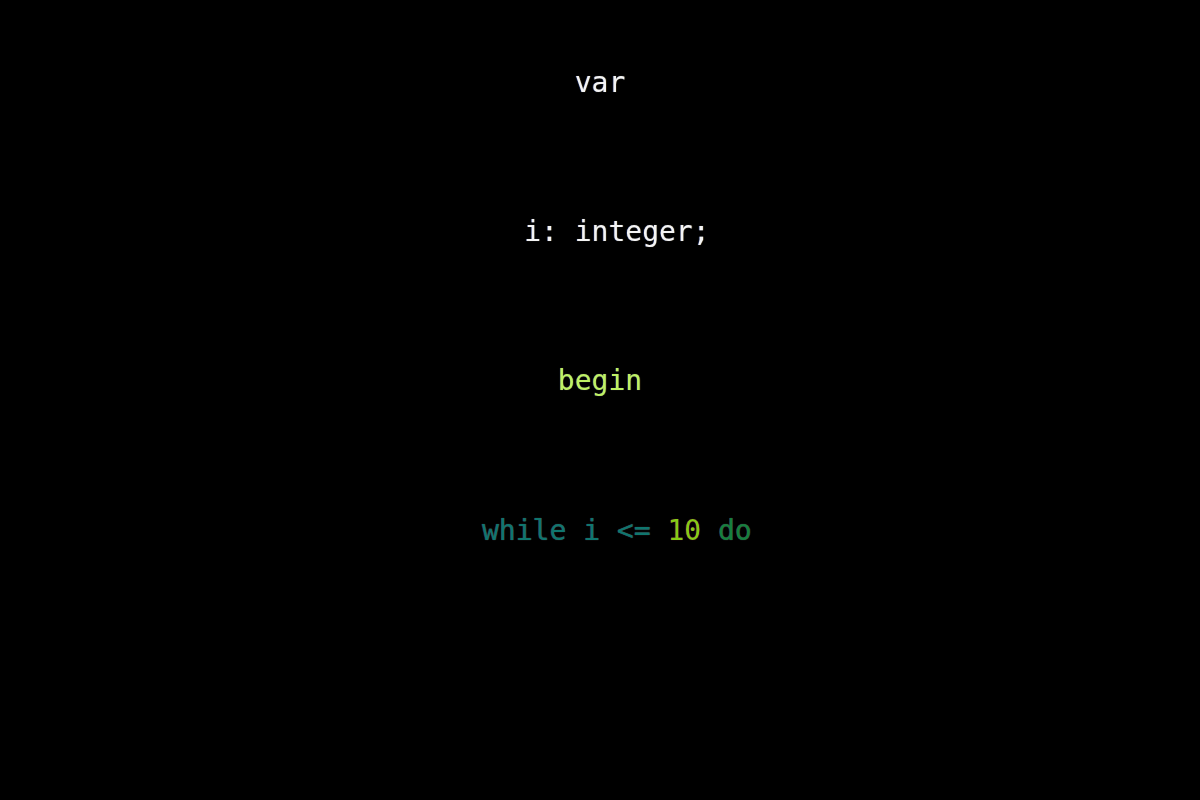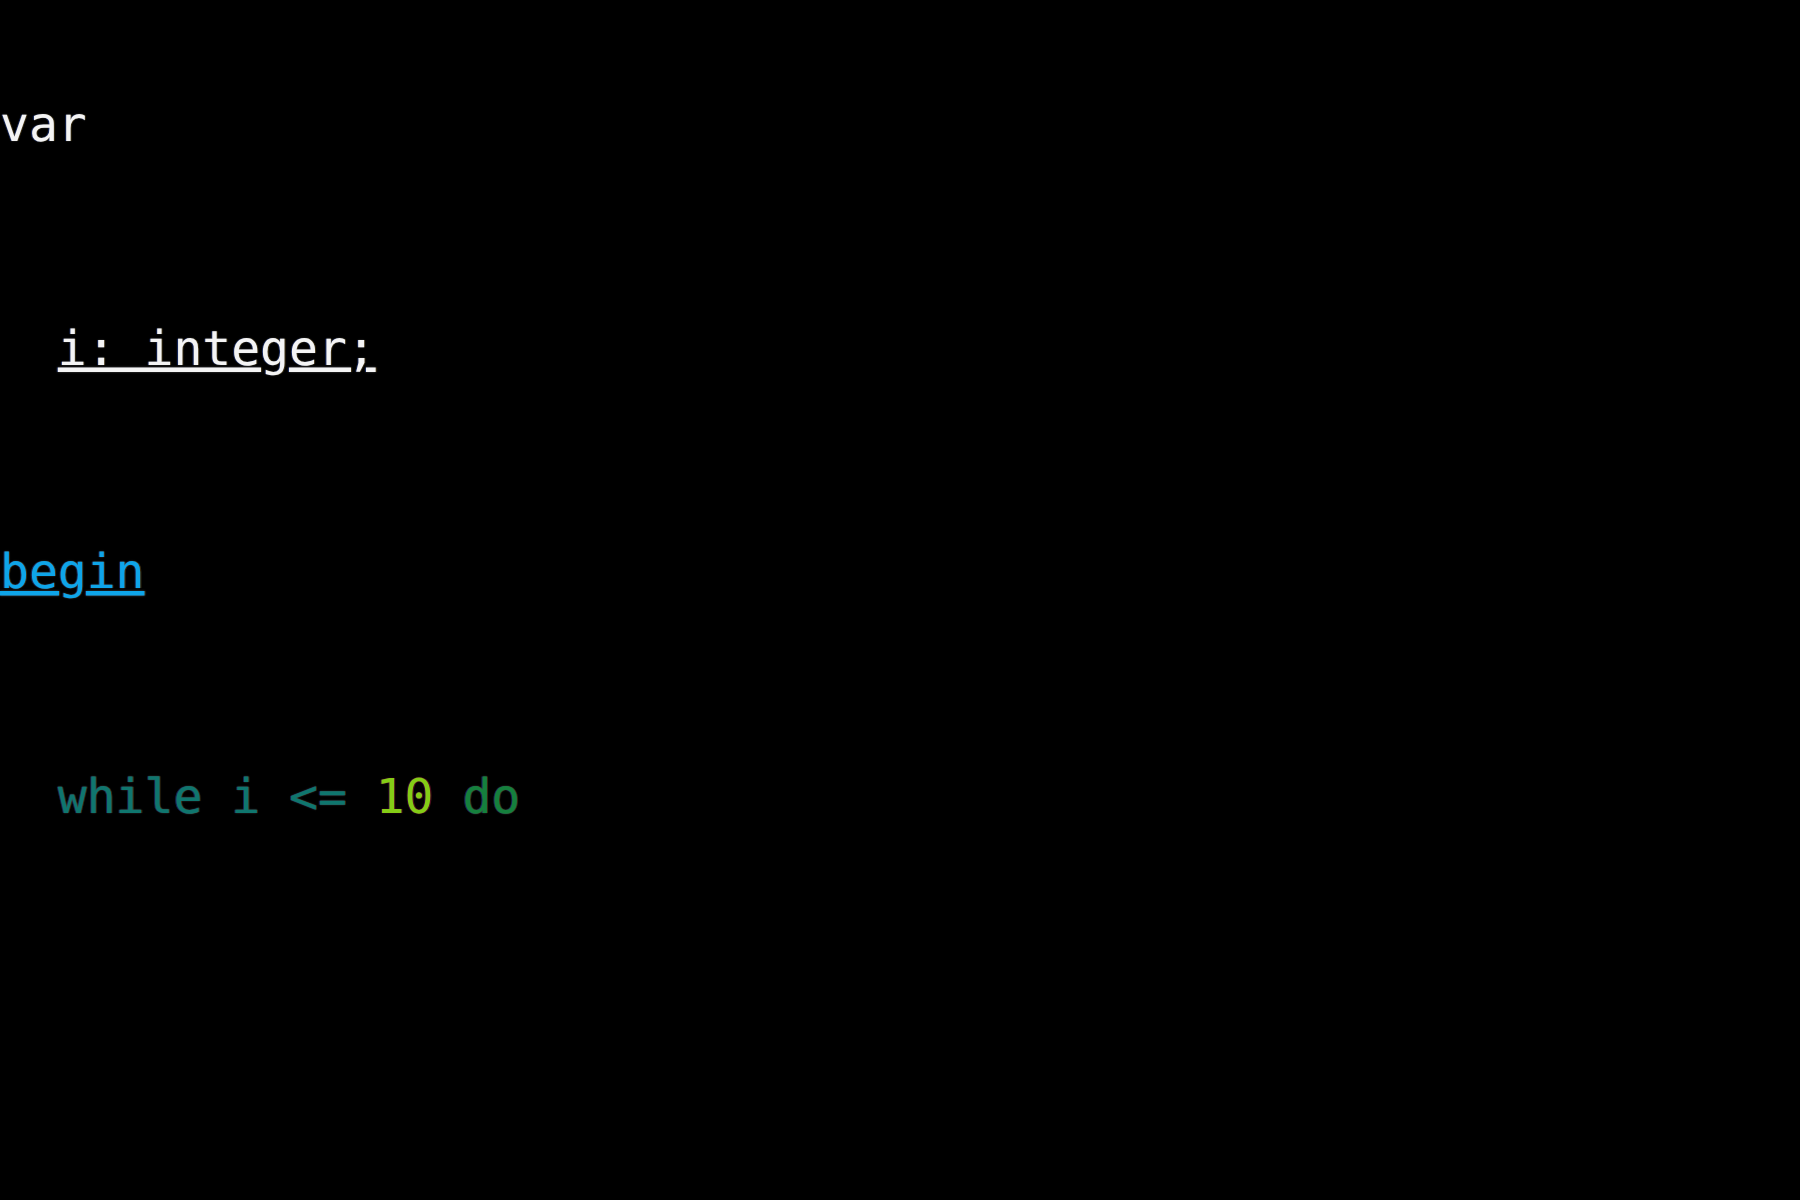--- a/index.html
+++ b/index.html
@@ -25,26 +25,27 @@
   #code-block {
     position: absolute;
     left: 0;
     top: 0;
     width: 1200px;
     height: 800px;
     margin: 0;
     padding: 46px 0 0 0;
     box-sizing: border-box;
     font-family: "DejaVu Sans Mono", "Liberation Mono", monospace;
-    font-size: 32px;
+    font-size: 28px;
     line-height: 74.6px;
     letter-spacing: 0px;
     white-space: pre;
     color: #f4f4f4;
     background: transparent;
+    text-align: center;
     -webkit-font-smoothing: antialiased;
   }
 
   .code-line {
     display: block;
     height: 74.6px;
     white-space: pre;
     
     text-shadow:
        0.7px 0 0 rgba(120, 90, 20, 0.40),
@@ -58,21 +59,21 @@
                   0.7px 0 0 rgba(150, 30, 60, 0.45),
                  -0.7px 0 0 rgba(90, 20, 120, 0.40),
                   0 0 1.2px rgba(216, 30, 91, 0.35); }
   .indent     { color: transparent; }
 </style>
 </head>
 <body style="background: rgb(0, 0, 0);">
 
 <div id="screen" style="background: rgb(0, 0, 0);">
   <pre id="code-block"><span class="code-line"><span class="tok-plain" style="color: rgb(244, 244, 244);">var</span></span>
-<span class="code-line"><span class="indent">  </span><span class="tok-plain" style="color: rgb(244, 244, 244); text-decoration: underline;">i: integer;</span></span>
-<span class="code-line"><span class="tok-plain" style="color: #0ea5e9; text-decoration: underline;">begin</span></span>
+<span class="code-line"><span class="indent">  </span><span class="tok-plain" style="color: rgb(244, 244, 244);">i: integer;</span></span>
+<span class="code-line"><span class="tok-plain" style="color: #bef264;">begin</span></span>
 <span class="code-line"><span class="indent">  </span><span class="tok-plain" style="color: #0f766e;">while i &lt;= </span><span class="tok-number" style="color: #84cc16;">10</span><span class="tok-plain" style="color: #15803d;"> do</span></span>
 <span class="code-line"></span>
 
 
 
 </pre>
 </div>
 
 </body></html>

